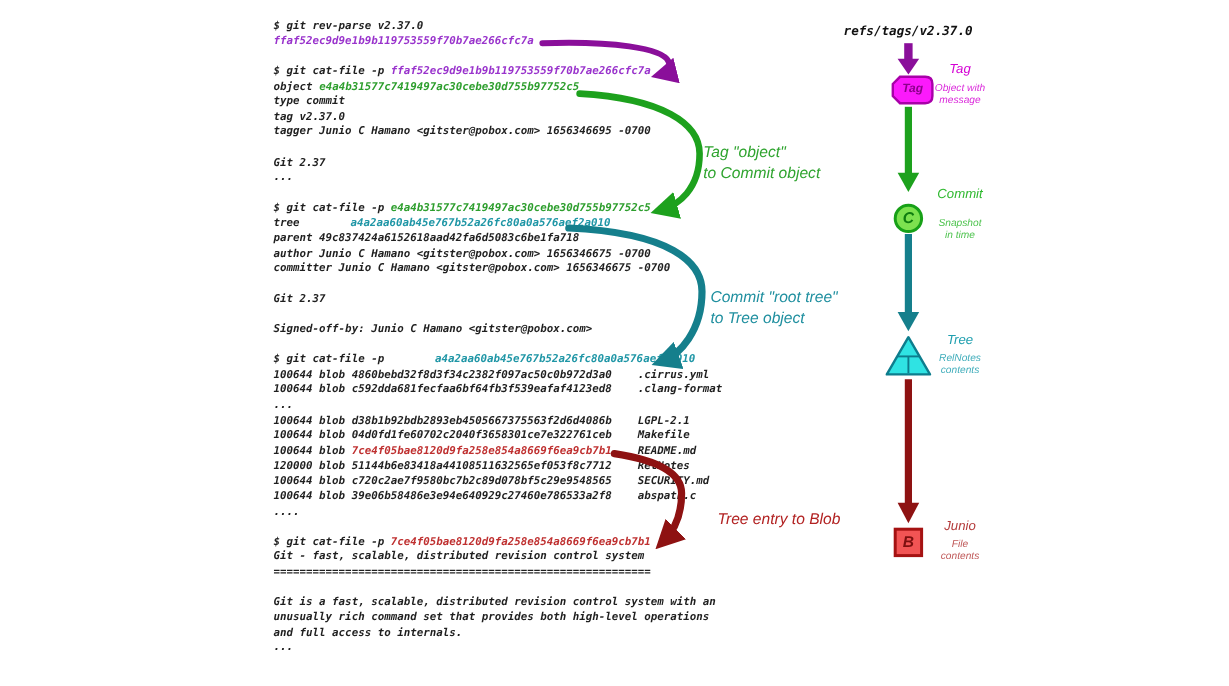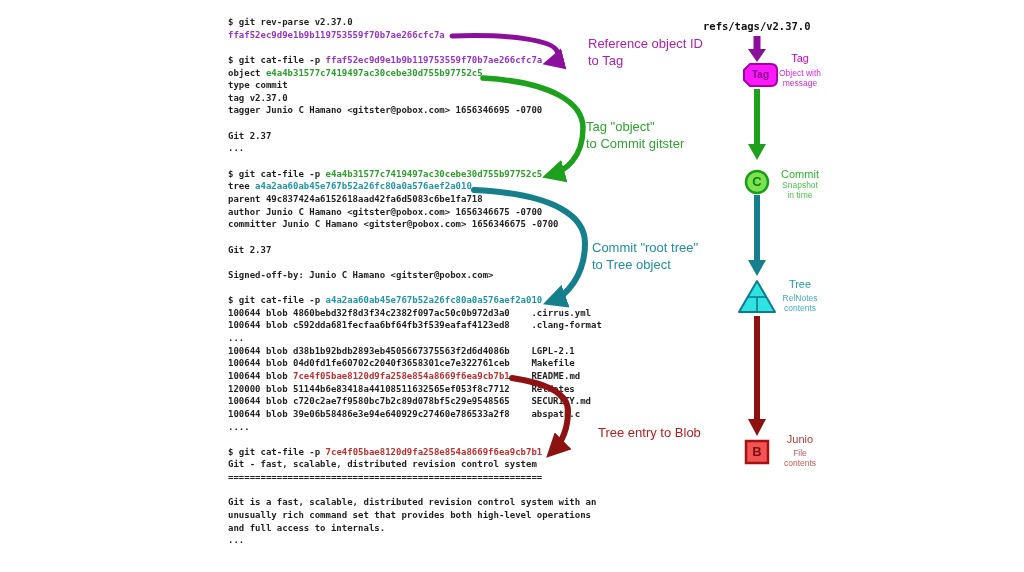--- a/index.html
+++ b/index.html
@@ -1,24 +1,24 @@
 <!DOCTYPE html>
 <html><head>
 <meta charset="utf-8">
 <style>
   html,body{margin:0;padding:0;background:#fff;}
   .canvas{position:relative;width:904px;height:572px;background:#ffffff;overflow:hidden;
-          font-family:"Liberation Sans",sans-serif;}
+          font-family:"Liberation Sans",sans-serif;font-style:italic;}
   
   .terminal{position:absolute;left:228px;top:16px;font-family:"DejaVu Sans Mono",monospace;
             font-size:9px;line-height:12.65px;font-weight:600;color:#1f1f1f;white-space:pre;}
   .t-line{height:12.65px;}
   .c-purple{color:#9933cc;}
   .c-green{color:#2d9e2d;}
-  .c-teal{color:#1f96a6;}
+  .c-teal{color:#1f96a6;margin-left:37px;}
   .c-red{color:#bf3030;}
   
   .overlay{position:absolute;left:0;top:0;pointer-events:none;}
   .overlay path.arc{fill:none;stroke-linecap:round;}
   
   .ann{position:absolute;font-size:13px;line-height:16.5px;}
   .ann-purple{color:#b020b0;}
   .ann-green{color:#2fa42f;}
   .ann-teal{color:#1f8f9f;}
   .ann-red{color:#b22222;}
@@ -78,27 +78,23 @@
     <line x1="757" y1="195" x2="757" y2="262" stroke="#157f8c" stroke-width="6"></line>
     <path d="M748,260 L766,260 L757,276 Z" fill="#157f8c"></path>
     <path d="M757,281 L775,312 L739,312 Z" fill="#2fe3e3" stroke="#0d7d8d" stroke-width="2" stroke-linejoin="round"></path>
     <line x1="748" y1="297" x2="766" y2="297" stroke="#0d7d8d" stroke-width="1.6"></line>
     <line x1="757" y1="297" x2="757" y2="311" stroke="#0d7d8d" stroke-width="1.6"></line>
     <line x1="757" y1="316" x2="757" y2="421" stroke="#8e1212" stroke-width="6"></line>
     <path d="M748,419 L766,419 L757,436 Z" fill="#8e1212"></path>
     <rect x="746" y="441" width="22" height="22" fill="#f25454" stroke="#a51212" stroke-width="2.5"></rect>
   </svg>
 
-  <div class="ann ann-purple" style="left:588px;top:36px">
-    <div>Reference object ID</div>
-    <div>to Tag</div>
-  </div>
   <div class="ann ann-green" style="left:586px;top:119px">
     <div>Tag "object"</div>
-    <div>to Commit gitster</div>
+    <div>to Commit object</div>
   </div>
   <div class="ann ann-teal" style="left:592px;top:240px">
     <div>Commit "root tree"</div>
     <div>to Tree object</div>
   </div>
   <div class="ann ann-red" style="left:598px;top:425px">
     <div>Tree entry to Blob</div>
   </div>
 
   <div class="ref-label">refs/tags/v2.37.0</div>
@@ -106,21 +102,21 @@
   <div class="glyph glyph-tag">Tag</div>
   <div class="glyph glyph-commit">C</div>
   <div class="glyph glyph-blob">B</div>
 
   <div class="side-label side-title lbl-tag" style="top:52px">Tag</div>
   <div class="side-label side-sub lbl-tag" style="top:68px">
     <div>Object with</div>
     <div>message</div>
   </div>
 
-  <div class="side-label side-title lbl-commit" style="top:168px">Commit</div>
+  <div class="side-label side-title lbl-commit" style="top:156px">Commit</div>
   <div class="side-label side-sub lbl-commit" style="top:180px">
     <div>Snapshot</div>
     <div>in time</div>
   </div>
 
   <div class="side-label side-title lbl-tree" style="top:278px">Tree</div>
   <div class="side-label side-sub lbl-tree" style="top:293px">
     <div>RelNotes</div>
     <div>contents</div>
   </div>

